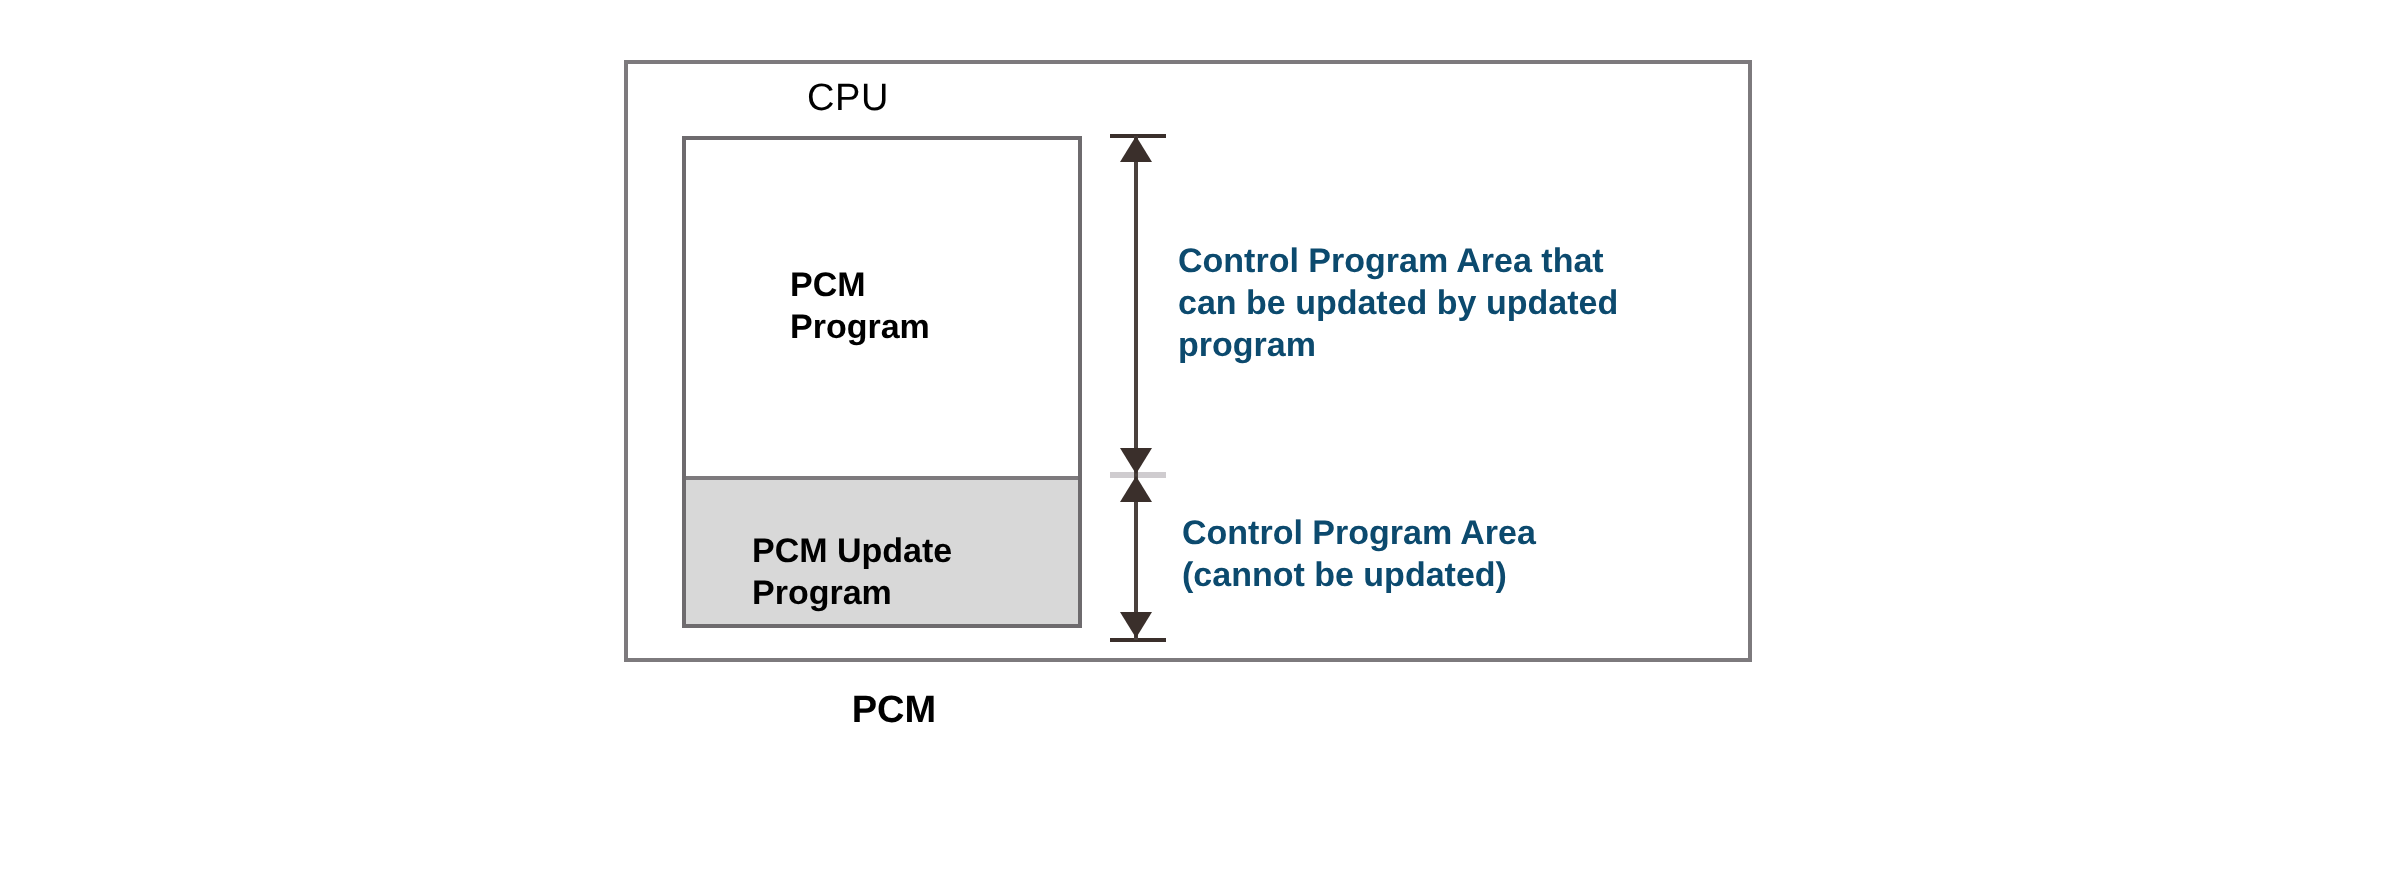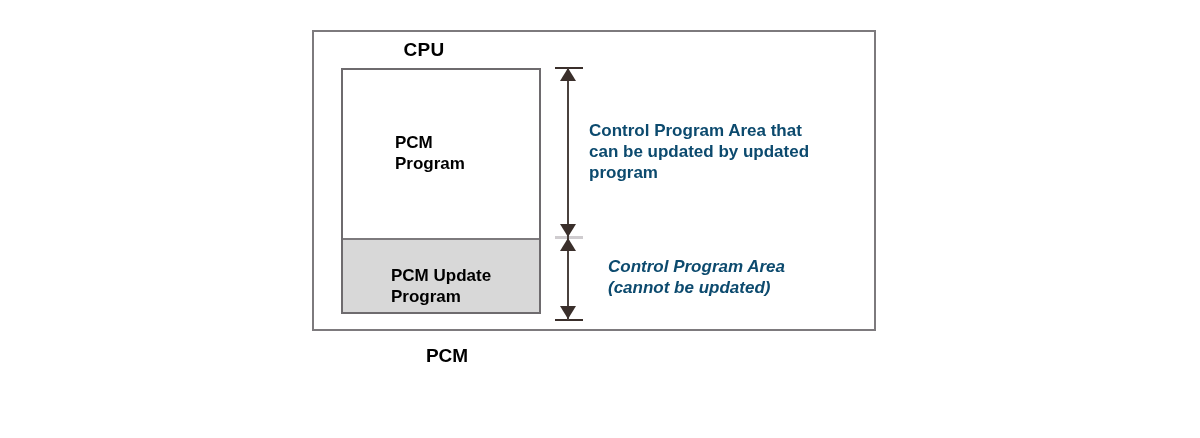--- a/index.html
+++ b/index.html
@@ -36,21 +36,21 @@
     box-sizing: border-box;
   }
 
   .cpu-label {
     position: absolute;
     left: 312px;
     top: 38px;
     width: 224px;
     text-align: center;
     font-size: 19px;
-    font-weight: bold;
+    font-weight: normal;
     letter-spacing: 0.3px;
     line-height: 24px;
   }
 
   
   .memory-box {
     position: absolute;
     left: 339px;
     top: 66px;
     width: 200px;
@@ -89,21 +89,20 @@
   }
 
   .mem-label-upper {
     left: 52px;
     top: 62px;
   }
 
   .mem-label-lower {
     left: 33px;
     top: 25px;
-    margin-left: 15px;
   }
 
   
   .dim-col {
     position: absolute;
     left: 548px;
     top: 60px;
     width: 44px;
     height: 260px;
   }
@@ -147,21 +146,21 @@
   
   .annot {
     position: absolute;
     font-size: 17px;
     font-weight: bold;
     line-height: 21px;
     white-space: pre-line;
     color: #0c4a6e;
   }
   .annot-upper { left: 589px; top: 120px; width: 275px; }
-  .annot-lower { left: 608px; top: 256px; width: 275px; font-style: italic; }
+  .annot-lower { left: 591px; top: 256px; width: 275px; }
 
   
   .pcm-caption {
     position: absolute;
     left: 312px;
     top: 344px;
     width: 270px;
     text-align: center;
     font-size: 19px;
     font-weight: bold;

